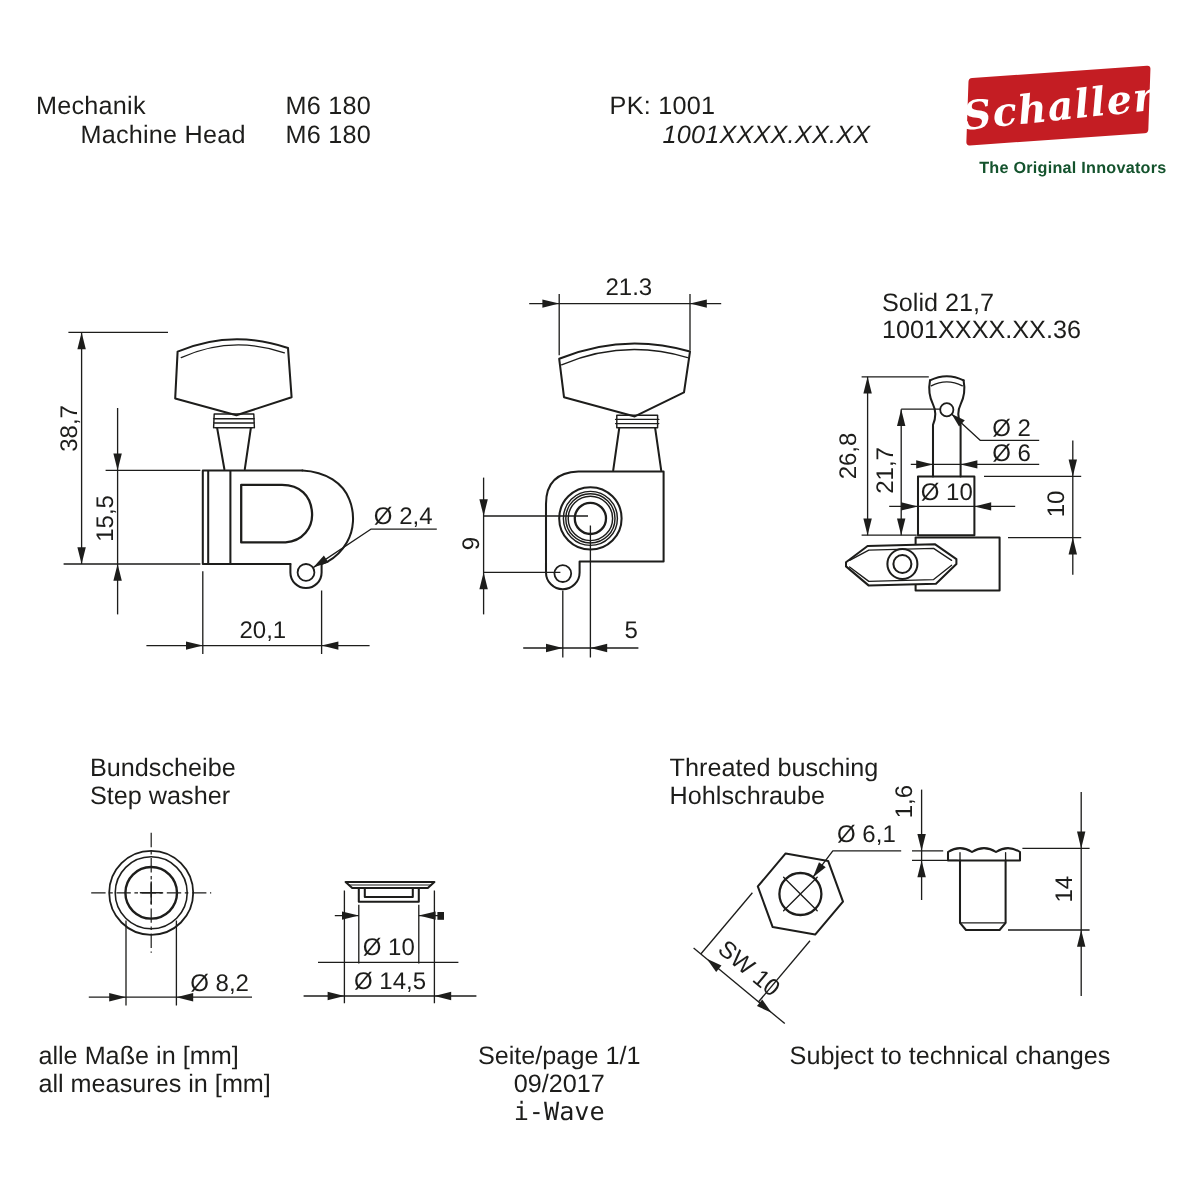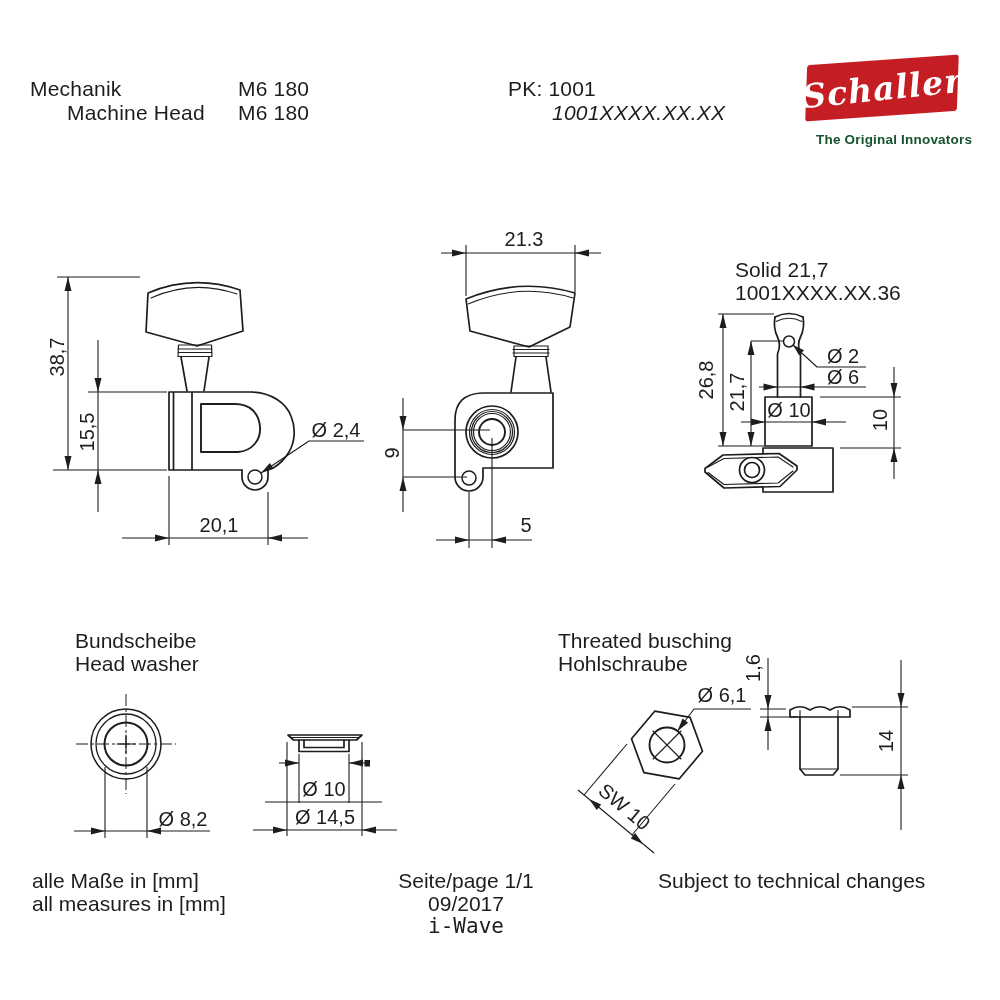--- a/index.html
+++ b/index.html
@@ -107,21 +107,21 @@
     <polygon points="403,430 399.5,416 406.5,416"></polygon>
     <polygon points="403,477 399.5,491 406.5,491"></polygon>
     <polygon points="469,540 455,536.5 455,543.5"></polygon>
     <polygon points="492,540 506,536.5 506,543.5"></polygon>
   </g>
   <text x="524" y="246" text-anchor="middle">21.3</text>
   <text x="399" y="453" text-anchor="middle" transform="rotate(-90 399 453)">9</text>
   <text x="526" y="532" text-anchor="middle">5</text>
 </svg>
 
-<div class="abs block2" style="left:735px;top:241px;margin-top:17px;">
+<div class="abs block2" style="left:735px;top:241px;">
   <div>Solid 21,7</div>
   <div>1001XXXX.XX.36</div>
 </div>
 
 <svg style="left:690px;top:300px;" width="300" height="200" viewBox="690 300 300 200">
   <g class="part">
     <path d="M775,317 Q789,310 803,317"></path>
     <path stroke-width="1.1" d="M776,321.5 Q789,315 802,321.5"></path>
     <path d="M775,317 C773.5,325 774.5,331 777.5,337 C780.5,343 780,348 777.5,354 L777.5,397"></path>
     <path d="M803,317 C804.5,325 803.5,331 800.5,337 C797.5,343 798,348 800.5,354 L800.5,397"></path>
@@ -159,21 +159,21 @@
   <text x="713" y="380" text-anchor="middle" transform="rotate(-90 713 380)">26,8</text>
   <text x="744" y="392" text-anchor="middle" transform="rotate(-90 744 392)">21,7</text>
   <text x="843" y="363" text-anchor="middle">Ø 2</text>
   <text x="843" y="384" text-anchor="middle">Ø 6</text>
   <text x="789" y="417" text-anchor="middle">Ø 10</text>
   <text x="887" y="420" text-anchor="middle" transform="rotate(-90 887 420)">10</text>
 </svg>
 
 <div class="abs block2" style="left:75px;top:629px;">
   <div>Bundscheibe</div>
-  <div>Head washer</div>
+  <div>Step washer</div>
 </div>
 
 <svg style="left:55px;top:680px;" width="345" height="170" viewBox="55 680 345 170">
   <g class="cl" stroke-dasharray="12 3 3 3">
     <path d="M76,744 H176"></path>
     <path d="M126,694 V794"></path>
   </g>
   <g class="part">
     <circle cx="126" cy="744" r="35" stroke-width="1.5"></circle>
     <circle cx="126" cy="744" r="30" stroke-width="1.3"></circle>

